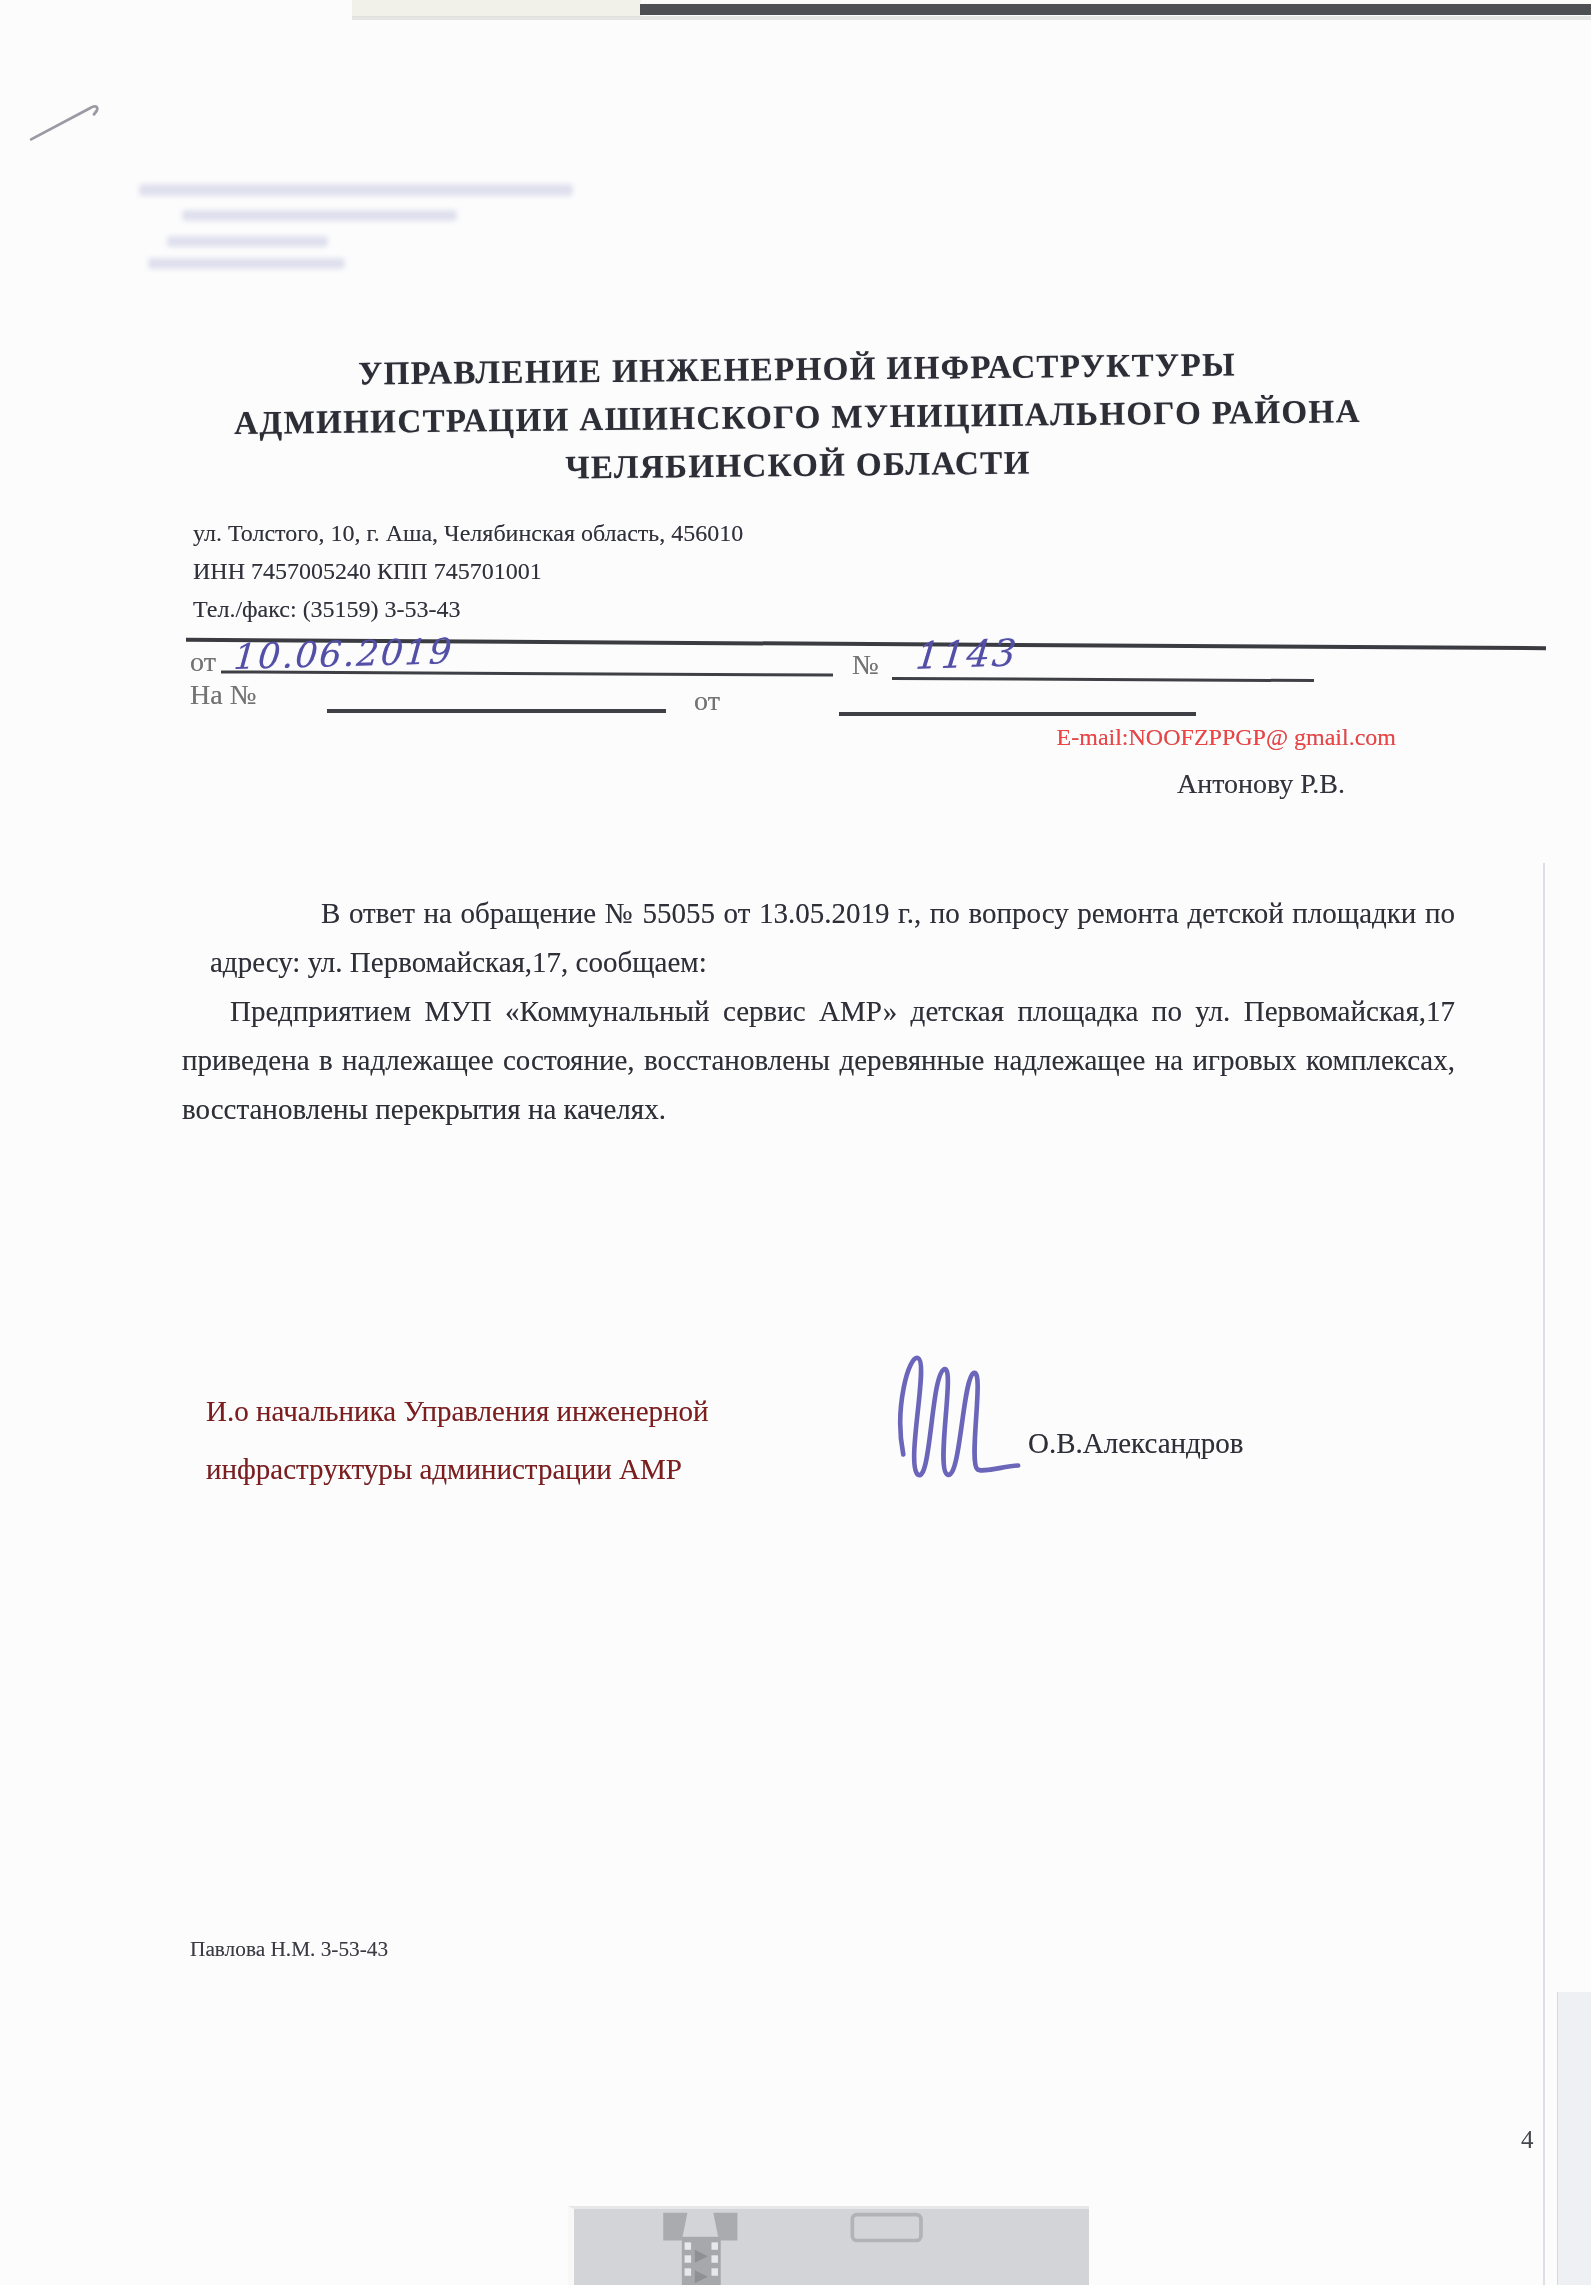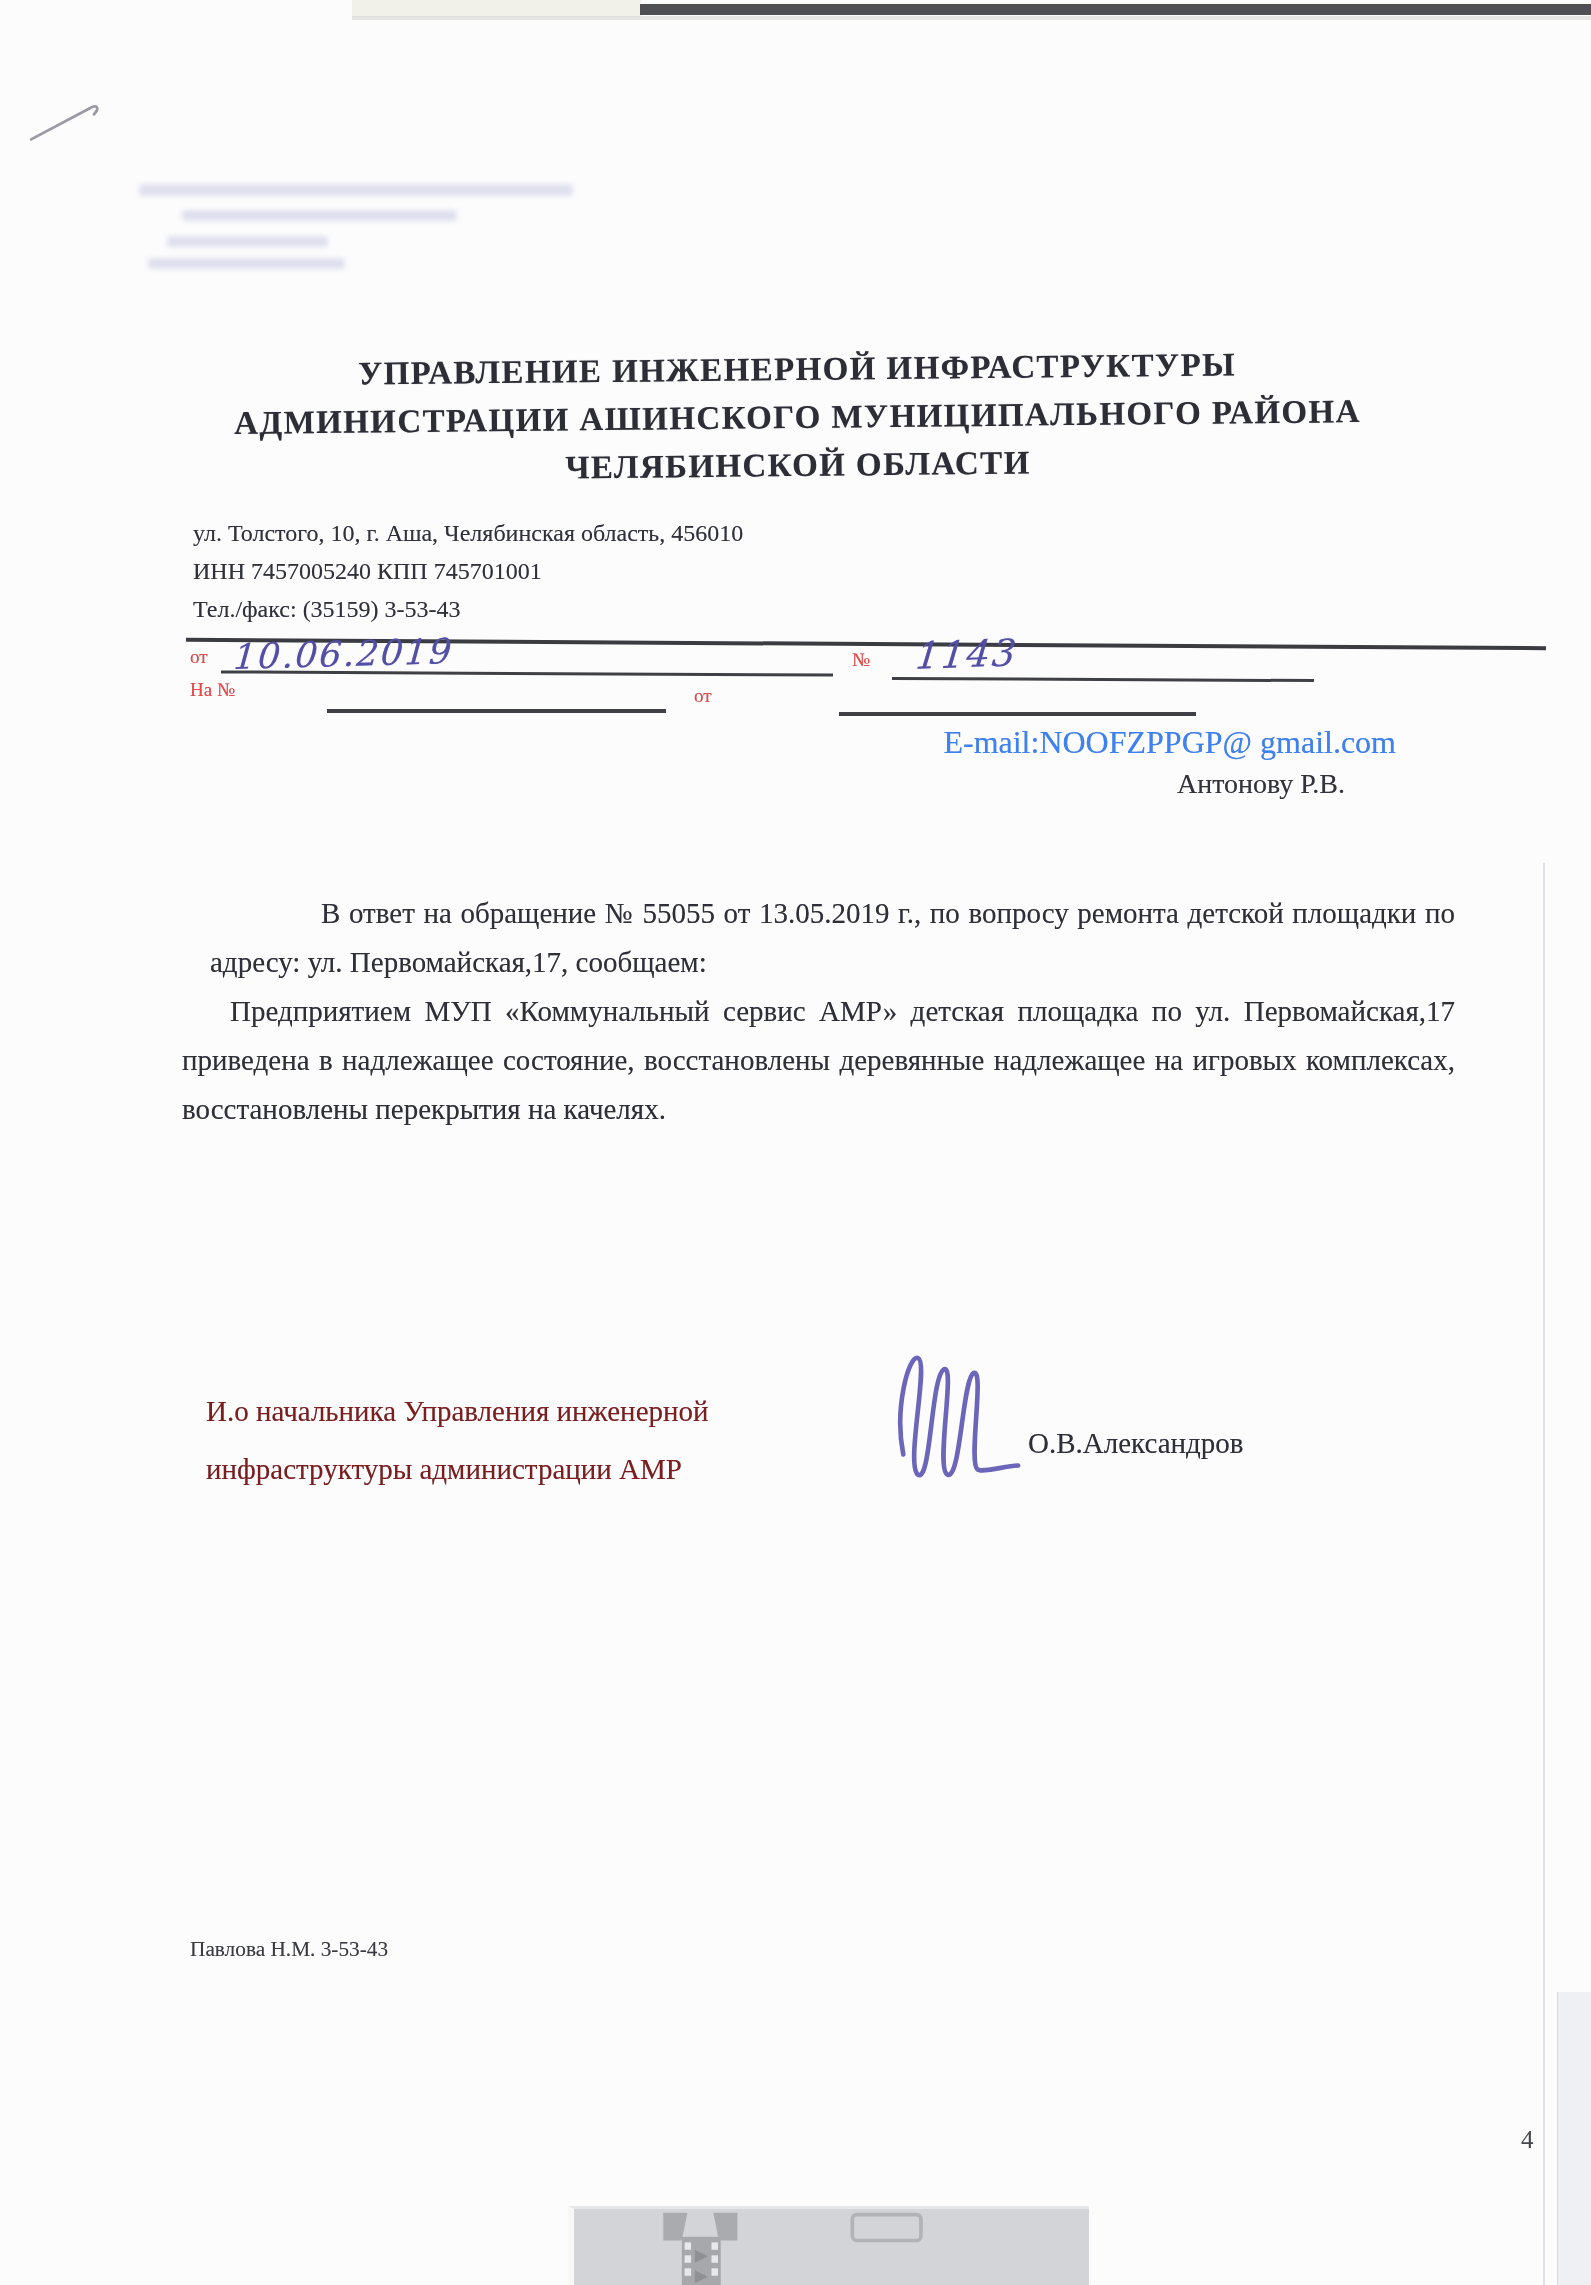--- a/index.html
+++ b/index.html
@@ -40,41 +40,41 @@
 
   .address-block {
     left:193px; top:514px;
     font-size:24px; line-height:38px;
     color:#30313a;
     text-shadow:0 0 0.6px rgba(40,40,60,.4);
   }
 
   .rule-line { left:186px; top:642px; width:1360px; height:3.7px; background:#3b3c41; transform:rotate(0.35deg); }
 
-  .ref-label { font-size:19px; color:#ef4444; text-shadow:0 0 0.6px rgba(40,40,60,.4); }
+  .ref-label { font-size:28px; color:#737373; text-shadow:0 0 0.6px rgba(40,40,60,.4); }
   .hand {
     font-family:"DejaVu Serif", serif;
     font-style:italic;
     color:#544fa6;
     letter-spacing:1.9px;
     text-shadow:0 0 0.7px rgba(84,79,166,.5);
   }
   .hand-date { left:234px; top:634px; font-size:35px; transform:rotate(-1.5deg) skewX(-6deg); }
   .hand-num  { left:916px; top:633px; font-size:37px; transform:rotate(-2deg) skewX(-8deg); }
   .uline { background:#3f4045; height:2.8px; }
   .uline1 { left:221px; top:672px; width:612px; transform:rotate(0.3deg); }
   .uline2 { left:892px; top:678px; width:422px; transform:rotate(0.3deg); height:2.8px; }
   .uline3 { left:327px; top:709px; width:339px; height:3.7px; }
   .uline4 { left:839px; top:712px; width:357px; height:3.7px; }
   .lbl-ot   { left:190px; top:646px; }
   .lbl-num  { left:852px; top:649px; }
   .lbl-na   { left:190px; top:679px; }
   .lbl-ot2  { left:694px; top:685px; }
 
-  .email-line   { right:196px; top:724px; font-size:32px; color:#3b82f6; text-shadow:0 0 0.6px rgba(40,40,60,.4); }
+  .email-line   { right:196px; top:724px; font-size:24px; color:#ef4444; text-shadow:0 0 0.6px rgba(40,40,60,.4); }
   .recipient    { right:247px; top:768px; font-size:28px; color:#32333b; text-shadow:0 0 0.6px rgba(40,40,60,.4); }
 
   .body-block {
     left:182px; top:889px; width:1273px;
     font-size:29px; line-height:49px;
     text-align:justify;
     color:#2e2f37;
     text-shadow:0 0 0.6px rgba(40,40,60,.45);
   }
   .body-block p.p1 { text-indent:111px;margin-left:28px; }

